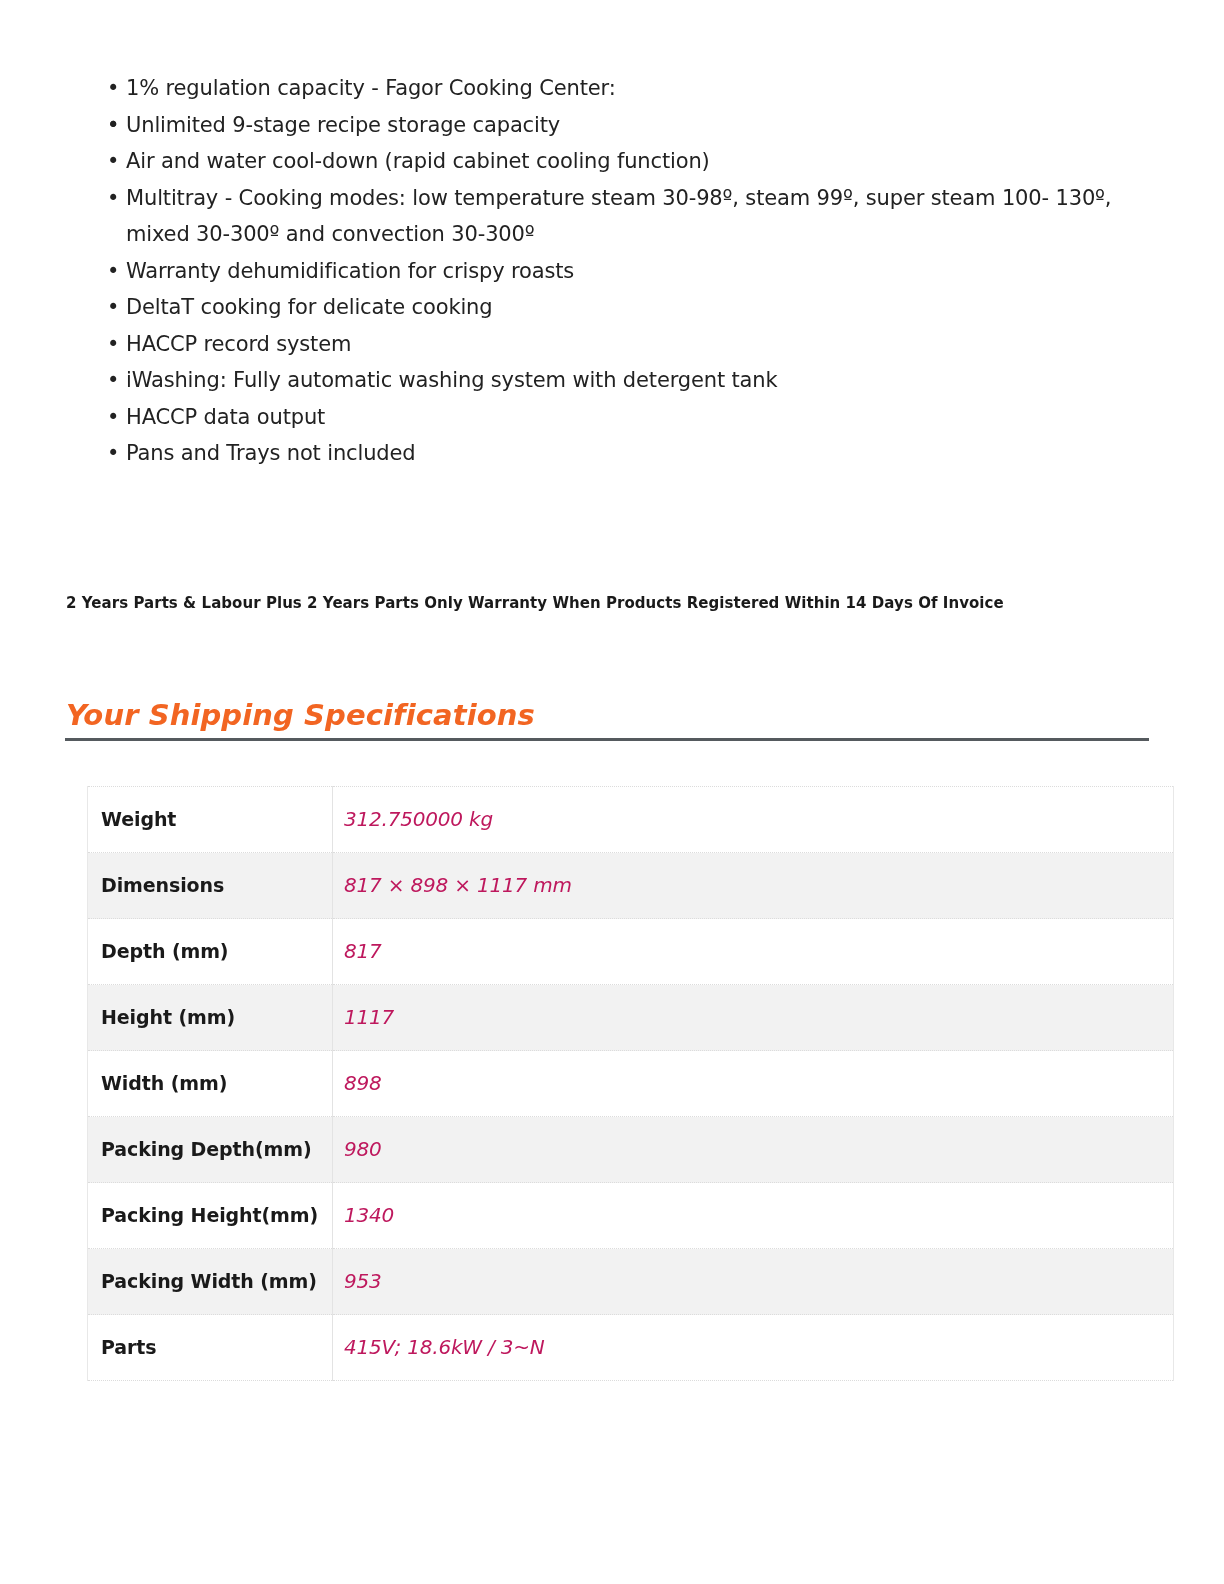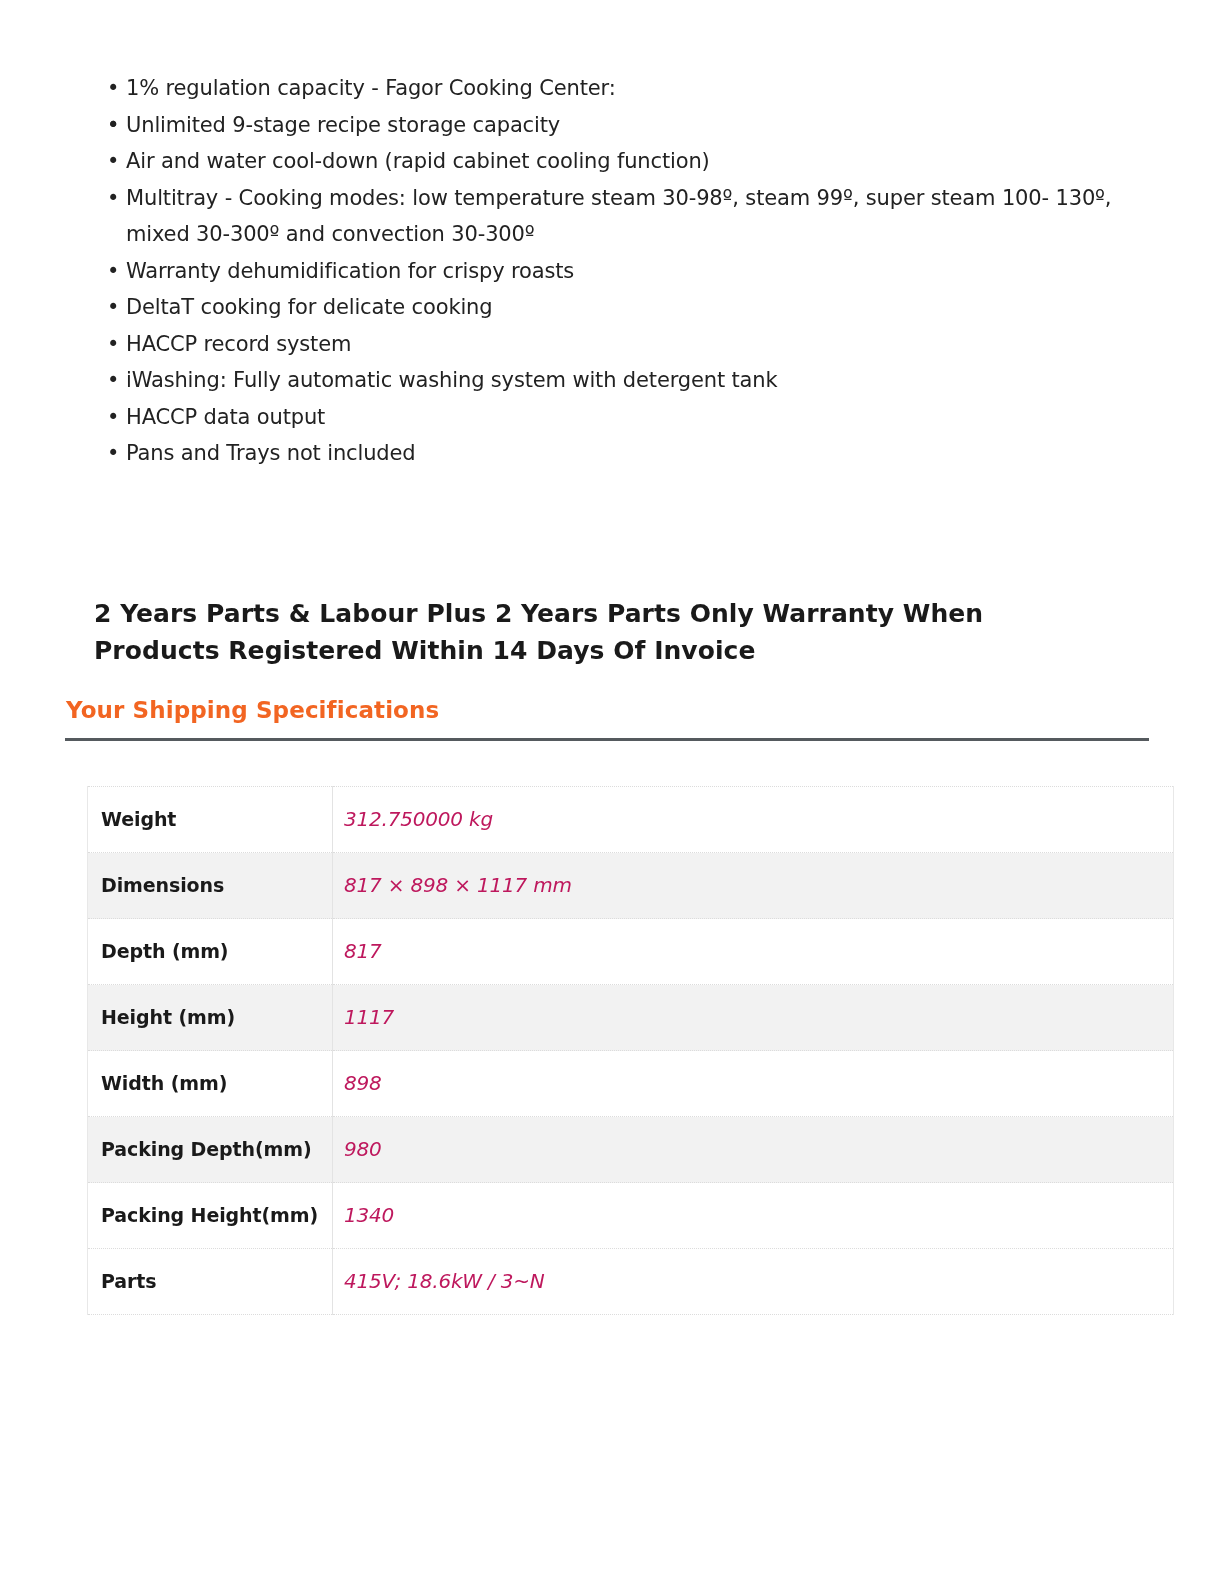--- a/index.html
+++ b/index.html
@@ -50,40 +50,40 @@
     line-height: 36.5px;
     color: #222222;
   }
 
   
   .warranty {
     position: absolute;
     left: 66px;
     top: 570px;
     width: 1010px;
-    font-size: 25px;
+    font-size: 15px;
     line-height: 37px;
     font-weight: bold;
     color: #1a1a1a;
     font-family: "DejaVu Sans", sans-serif;
     letter-spacing: 0.05px;
-    margin-left: 28px;
   }
 
   
   .section-heading {
     position: absolute;
     left: 66px;
     top: 676px;
-    font-size: 23px;
+    font-size: 29px;
     line-height: 30px;
     font-weight: bold;
     color: #f26522;
     font-family: "DejaVu Sans", sans-serif;
     letter-spacing: 0.1px;
+    font-style: italic;
   }
 
   
   .divider {
     position: absolute;
     left: 65px;
     top: 738px;
     width: 1084px;
     height: 3px;
     background: #555a5e;
@@ -195,20 +195,24 @@
             <td class="value">898</td>
           </tr>
           <tr class="alt">
             <td class="label">Packing Depth(mm)</td>
             <td class="value">980</td>
           </tr>
           <tr>
             <td class="label">Packing Height(mm)</td>
             <td class="value">1340</td>
           </tr>
+          <tr class="alt">
+            <td class="label">Packing Width (mm)</td>
+            <td class="value">953</td>
+          </tr>
           <tr>
             <td class="label">Parts</td>
             <td class="value">415V; 18.6kW / 3~N</td>
           </tr>
         </tbody>
     </table>
   </div>
 
 </div>
 

